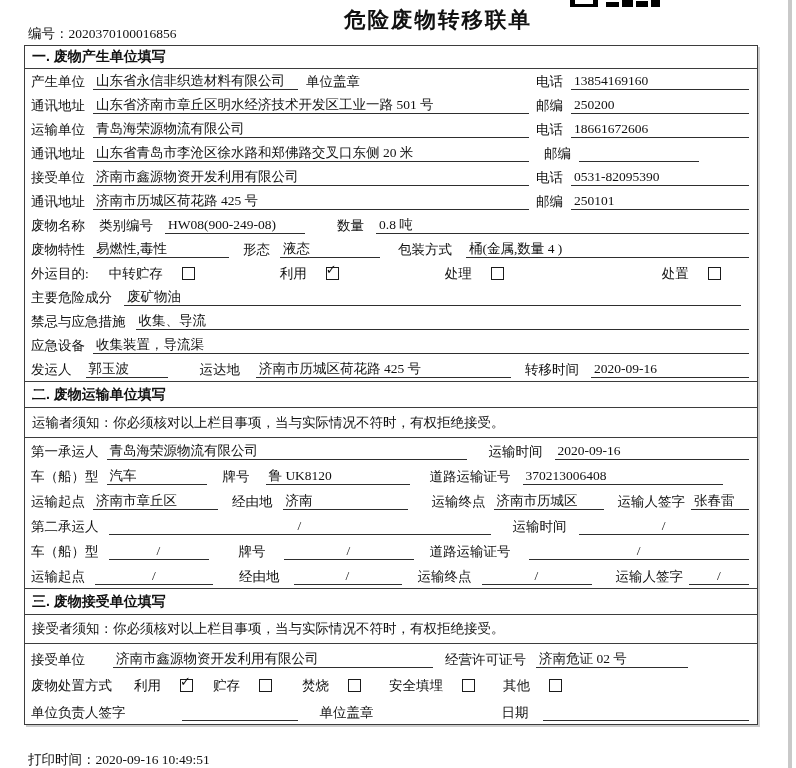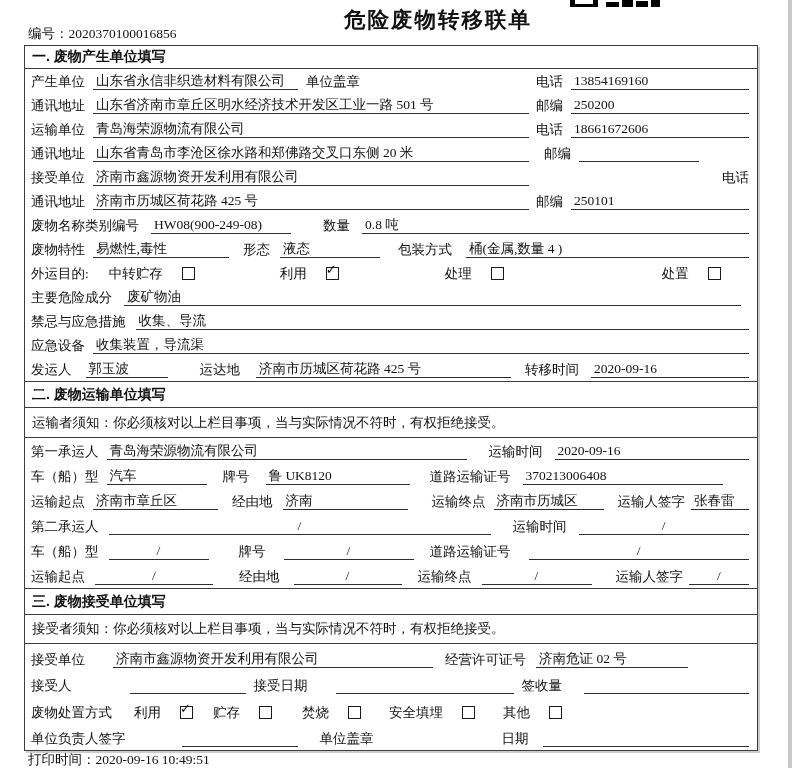--- a/index.html
+++ b/index.html
@@ -97,31 +97,32 @@
           <span class="spring"></span>
           <span class="lab">邮编</span>
           <span class="val" style="width: 120px; margin-left: 8px;"></span>
           <span class="gapi" style="width: 50px;"></span>
         </div>
         <div class="row">
           <span class="lab">接受单位</span>
           <span class="val" style="width: 436px; margin-left: 8px;">济南市鑫源物资开发利用有限公司</span>
           <span class="spring"></span>
           <span class="lab">电话</span>
+          <span class="val" style="width: 178px; margin-left: 8px;">0531-82095390</span>
         </div>
         <div class="row">
           <span class="lab">通讯地址</span>
           <span class="val" style="width: 436px; margin-left: 8px;">济南市历城区荷花路 425 号</span>
           <span class="spring"></span>
           <span class="lab">邮编</span>
           <span class="val" style="width: 178px; margin-left: 8px;">250101</span>
         </div>
         <div class="row">
           <span class="lab">废物名称</span>
-          <span class="lab" style="margin-left: 0;">类别编号</span>
+          <span class="lab" style="margin-left: 14px;">类别编号</span>
           <span class="val" style="width: 140px; margin-left: 12px;">HW08(900-249-08)</span>
           <span class="lab" style="margin-left: 32px;">数量</span>
           <span class="val grow" style="margin-left: 12px;">0.8 吨</span>
         </div>
         <div class="row">
           <span class="lab">废物特性</span>
           <span class="val" style="width: 136px; margin-left: 8px;">易燃性,毒性</span>
           <span class="lab" style="margin-left: 14px;">形态</span>
           <span class="val" style="width: 100px; margin-left: 10px;">液态</span>
           <span class="lab" style="margin-left: 18px;">包装方式</span>
@@ -236,28 +237,20 @@
         <div class="notice">
           <span>接受者须知：你必须核对以上栏目事项，当与实际情况不符时，有权拒绝接受。</span>
         </div>
         <div class="row">
           <span class="lab">接受单位</span>
           <span class="val" style="width: 320px; margin-left: 28px;">济南市鑫源物资开发利用有限公司</span>
           <span class="lab" style="margin-left: 12px;">经营许可证号</span>
           <span class="val" style="width: 152px; margin-left: 10px;">济南危证 02 号</span>
         </div>
         <div class="row">
-          <span class="lab">接受人</span>
-          <span class="val" style="width: 116px; margin-left: 58px;"></span>
-          <span class="lab" style="margin-left: 8px;">接受日期</span>
-          <span class="val" style="width: 178px; margin-left: 28px;"></span>
-          <span class="lab" style="margin-left: 8px;">签收量</span>
-          <span class="val grow" style="margin-left: 22px;"></span>
-        </div>
-        <div class="row">
           <span class="lab">废物处置方式</span>
           <span class="chk" style="margin-left: 22px;">
             <span class="chk-lab">利用</span>
             <span class="box">
               <span class="tick">✓</span>
             </span>
           </span>
           <span class="gapi" style="width: 20px;"></span>
           <span class="chk">
             <span class="chk-lab">贮存</span>

